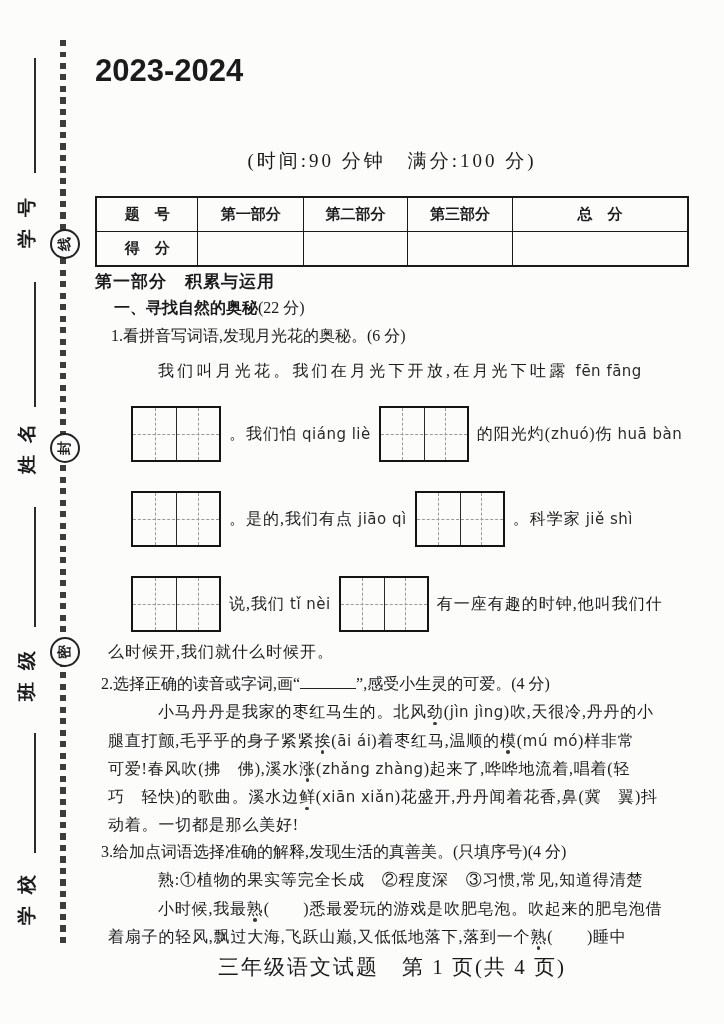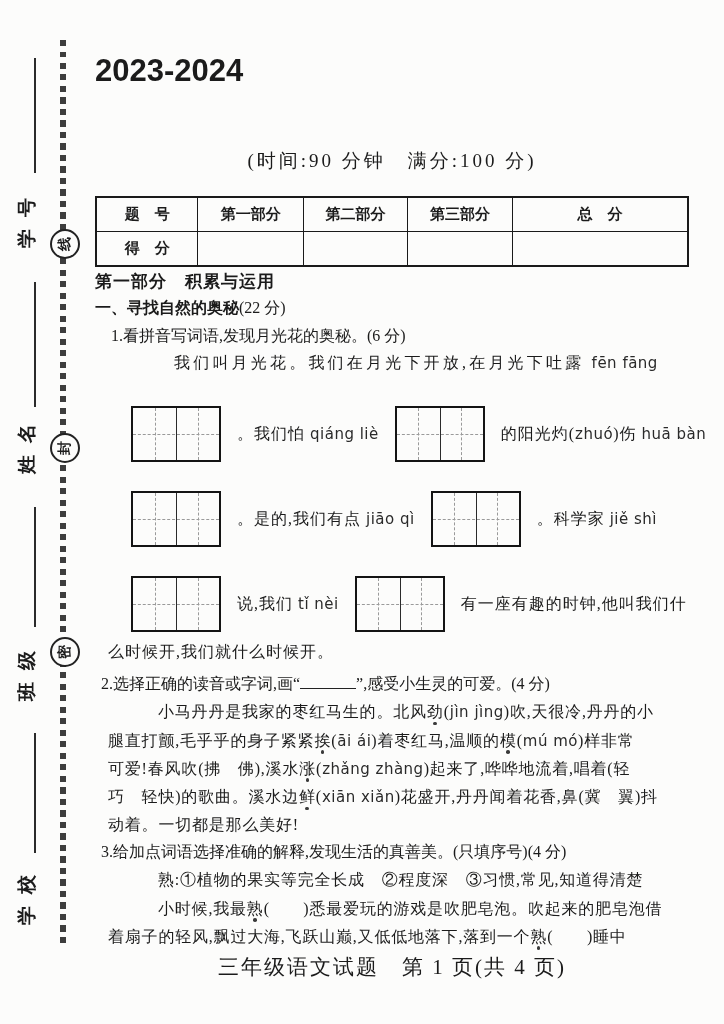--- a/index.html
+++ b/index.html
@@ -25,26 +25,26 @@
              font-weight:700;font-size:31px;letter-spacing:0;}
   .exam-info{position:absolute;top:148px;left:0;width:100%;text-align:center;
              font-size:19px;letter-spacing:3px;}
   table.score{position:absolute;top:196px;left:0;border-collapse:collapse;table-layout:fixed;}
   table.score td{border:1.6px solid #1a1a1a;height:31px;text-align:center;
                  font-family:"Liberation Sans","DejaVu Sans",sans-serif;font-weight:700;font-size:15px;}
   table.score{border:2px solid #1a1a1a;}
   .part-heading{position:absolute;top:270px;left:0;width:100%;
                 font-family:"Liberation Sans","DejaVu Sans",sans-serif;font-weight:700;font-size:17px;letter-spacing:1px;}
   .sec-title{position:absolute;top:298px;left:0;font-size:16px;white-space:nowrap;}
-  .sec-title .bold-part{font-family:"Liberation Sans","DejaVu Sans",sans-serif;font-weight:700;}
+  .sec-title .bold-part{font-family:"Liberation Sans","DejaVu Sans",sans-serif;font-weight:700;margin-left:19px;}
   .q1-stem{position:absolute;top:326px;left:16px;font-size:16px;white-space:nowrap;}
-  .q1-intro{position:absolute;top:353px;left:63px;font-size:16px;letter-spacing:3.2px;white-space:nowrap;margin-left:16px;}
+  .q1-intro{position:absolute;top:361px;left:63px;font-size:16px;letter-spacing:3.2px;white-space:nowrap;}
   .boxrow{position:absolute;left:0;height:54px;display:flex;align-items:center;white-space:nowrap;font-size:16px;letter-spacing:1px;}
   .boxrow.ra{top:407px;padding-left:36px}.boxrow.rb{top:492px;padding-left:36px}.boxrow.rc{top:577px;padding-left:36px}
-  .boxrow .txt{margin:0 16px;}
+  .boxrow .txt{margin:0 8px;}
   .pbox{position:relative;width:86px;height:52px;border:2.4px solid #141414;background:#fcfcfb;flex:0 0 auto;}
   .pbox .vmid{position:absolute;left:50%;top:0;width:1.4px;height:100%;background:#2a2a2a;}
   .pbox .dash-h{position:absolute;left:0;top:50%;width:100%;border-top:1px dashed #9a9a9a;}
   .pbox .dash-v1{position:absolute;left:25%;top:0;height:100%;border-left:1px dashed #9a9a9a;}
   .pbox .dash-v2{position:absolute;left:75%;top:0;height:100%;border-left:1px dashed #9a9a9a;}
   .cont-line{position:absolute;top:642px;left:13px;font-size:16px;letter-spacing:1px;white-space:nowrap;}
   .q2-block{position:absolute;top:670px;left:0;width:100%;}
   .q3-block{position:absolute;top:838px;left:0;width:100%;}
   .stem-line{padding-left:6px;font-size:16px;line-height:28.3px;white-space:nowrap;}
   .tline{padding-left:13px;font-size:16px;line-height:28.3px;letter-spacing:0.8px;white-space:nowrap;}

